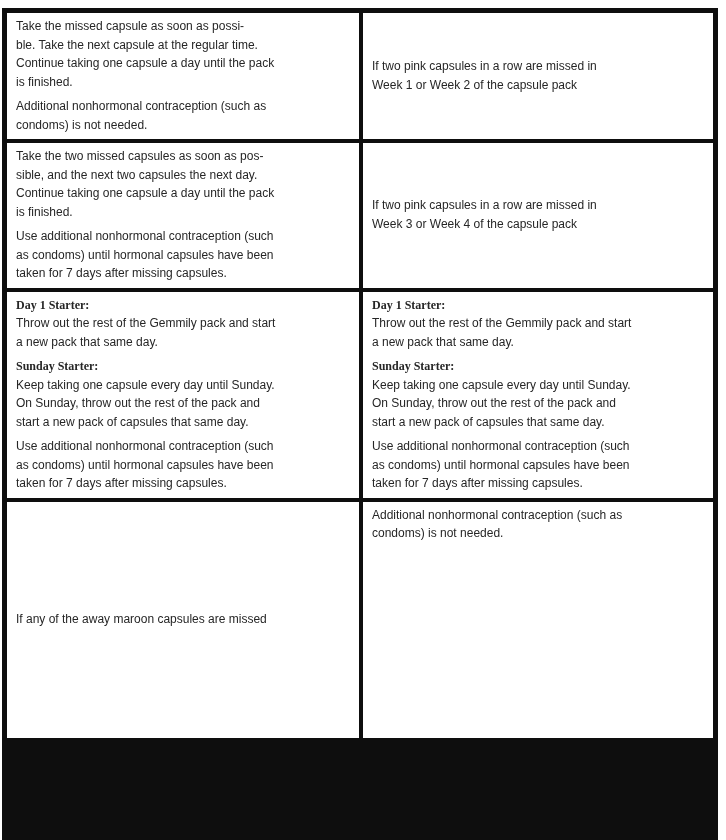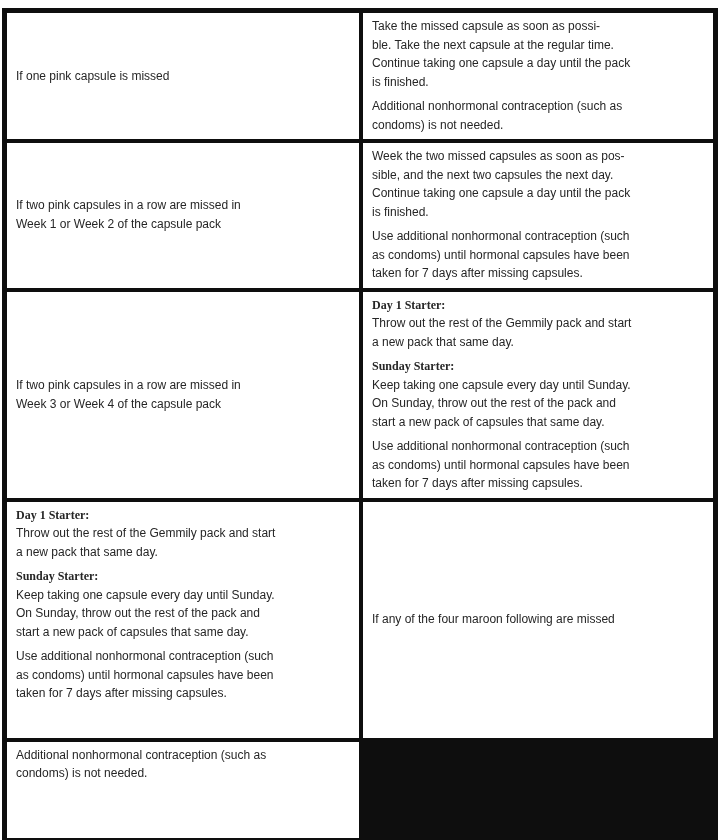--- a/index.html
+++ b/index.html
@@ -56,38 +56,35 @@
     font-weight: bold;
     font-family: Liberation Serif, serif;
   }
 </style>
 </head>
 <body>
 
 <div class="page">
   <div class="capsule-table">
 
-    <div class="cell cond">
-      <span class="cond-text">If one pink capsule is missed</span>
-    </div>
     <div class="cell instr">
         <div class="blk">Take the missed capsule as soon as possi-
 ble. Take the next capsule at the regular time.
 Continue taking one capsule a day until the pack
 is finished.</div>
         <div class="blk gap">Additional nonhormonal contraception (such as
 condoms) is not needed.</div>
       </div>
 
     <div class="cell cond">
       <span class="cond-text">If two pink capsules in a row are missed in
 Week 1 or Week 2 of the capsule pack</span>
     </div>
     <div class="cell instr">
-        <div class="blk">Week the two missed capsules as soon as pos-
+        <div class="blk">Take the two missed capsules as soon as pos-
 sible, and the next two capsules the next day.
 Continue taking one capsule a day until the pack
 is finished.</div>
         <div class="blk gap">Use additional nonhormonal contraception (such
 as condoms) until hormonal capsules have been
 taken for 7 days after missing capsules.</div>
       </div>
 
     <div class="cell cond">
       <span class="cond-text">If two pink capsules in a row are missed in
@@ -113,21 +110,21 @@
         <div class="blk bold gap">Sunday Starter:</div>
         <div class="blk">Keep taking one capsule every day until Sunday.
 On Sunday, throw out the rest of the pack and
 start a new pack of capsules that same day.</div>
         <div class="blk gap">Use additional nonhormonal contraception (such
 as condoms) until hormonal capsules have been
 taken for 7 days after missing capsules.</div>
       </div>
 
     <div class="cell cond">
-      <span class="cond-text">If any of the four maroon following are missed</span>
+      <span class="cond-text">If any of the away maroon capsules are missed</span>
     </div>
     <div class="cell instr">
         <div class="blk">Additional nonhormonal contraception (such as
 condoms) is not needed.</div>
       </div>
 
   </div>
 </div>
 
 </body></html>

